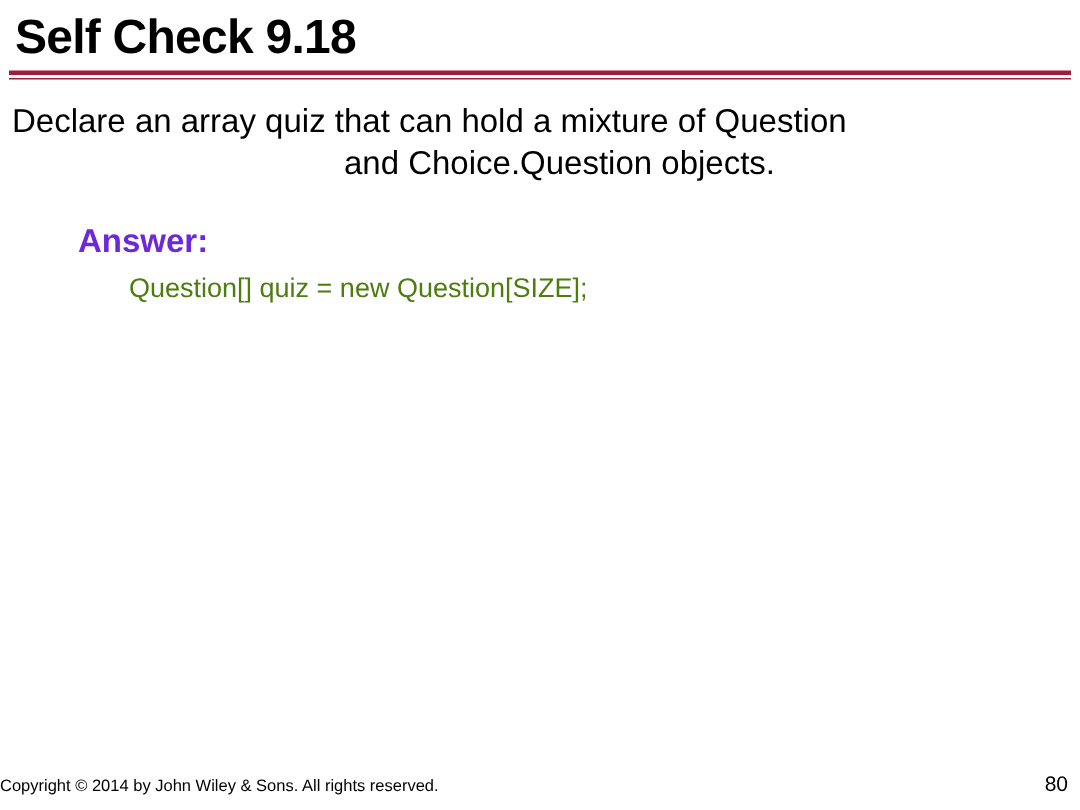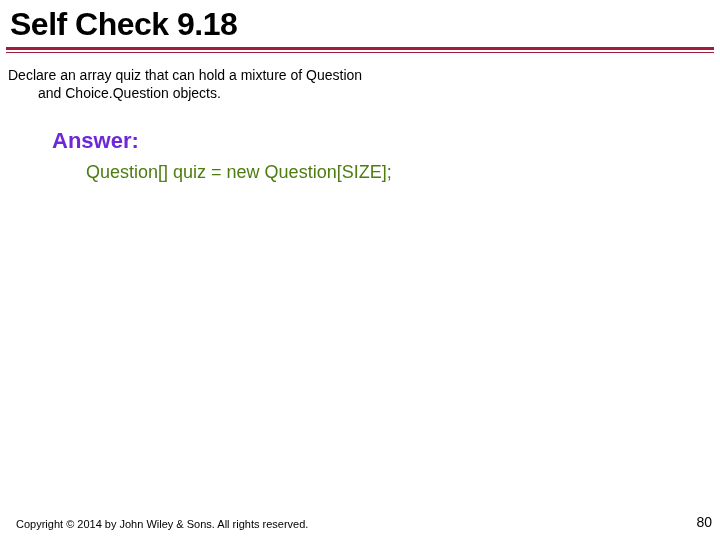--- a/index.html
+++ b/index.html
@@ -24,46 +24,47 @@
     height: 3px;
     background: #a01d3c;
     margin: 0 6px 2px 6px;
   }
   .title-rule-thin {
     height: 1px;
     background: #a01d3c;
     margin: 0 6px 14px 6px;
   }
   .prompt {
-    font-size: 14px;
+    font-size: 22px;
     color: #000;
     padding: 0 12px 0 8px;
     line-height: 1.25;
   }
   .prompt .indent {
     display: block;
     padding-left: 30px;
+    text-align: center;
   }
   .answer-label {
     font-size: 22px;
     font-weight: bold;
     color: #6d28d9;
     padding: 26px 4px 0 52px;
     font-family: "Trebuchet MS", Tahoma, sans-serif;
   }
   .code {
     font-size: 18px;
     font-family: Arial, Helvetica, sans-serif;
     color: #4d7c0f;
     padding: 8px 0 0 86px;
   }
   .footer {
     position: absolute;
     bottom: 10px;
-    left: 16px;
+    left: 0;
     right: 8px;
     display: flex;
     justify-content: space-between;
     align-items: flex-end;
     font-size: 11px;
     color: #000;
     font-family: Tahoma, Arial, sans-serif;
   }
   .page-num {
     font-size: 14px;

